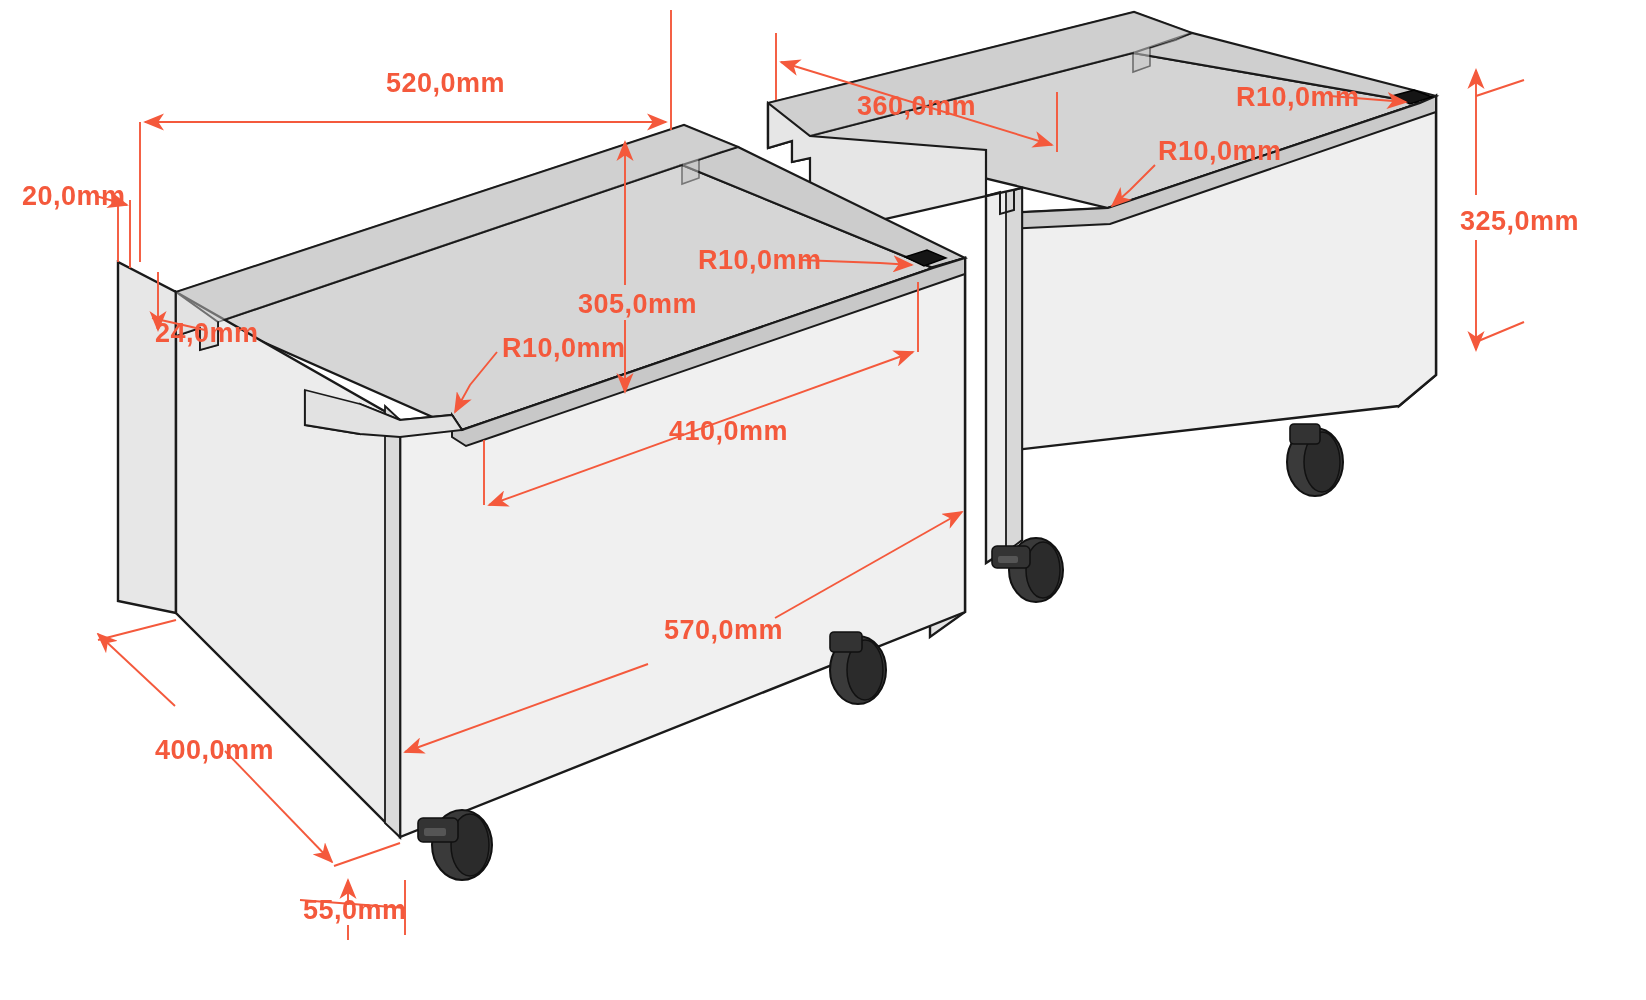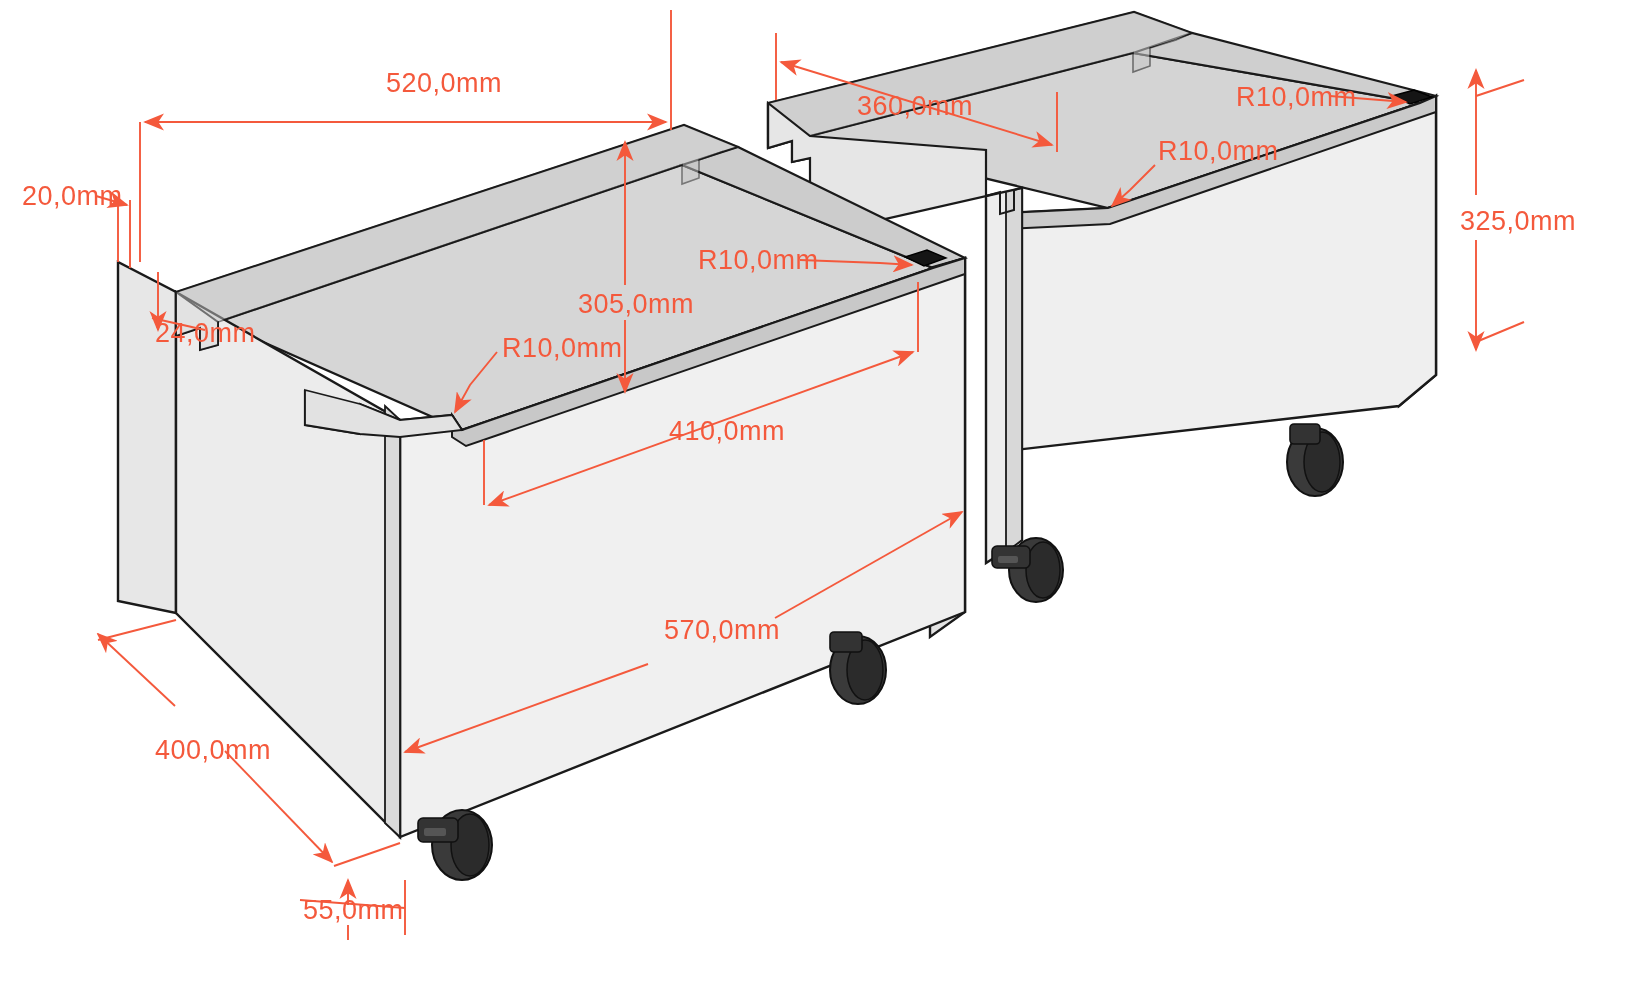--- a/index.html
+++ b/index.html
@@ -12,20 +12,21 @@
     height: 1000px;
     font-family: "Liberation Sans", sans-serif;
     overflow: hidden;
     position: relative;
   }
   #drawing-root {
     position: absolute;
     left: 0; top: 0;
     width: 1646px;
     height: 873px;
+    font-weight: bold;
   }
   svg.cad {
     display: block;
     width: 1646px;
     height: 1000px;
   }
   .dim-text {
     font-family: "Liberation Sans", sans-serif;
     font-size: 27px;
     letter-spacing: 0.5px;

